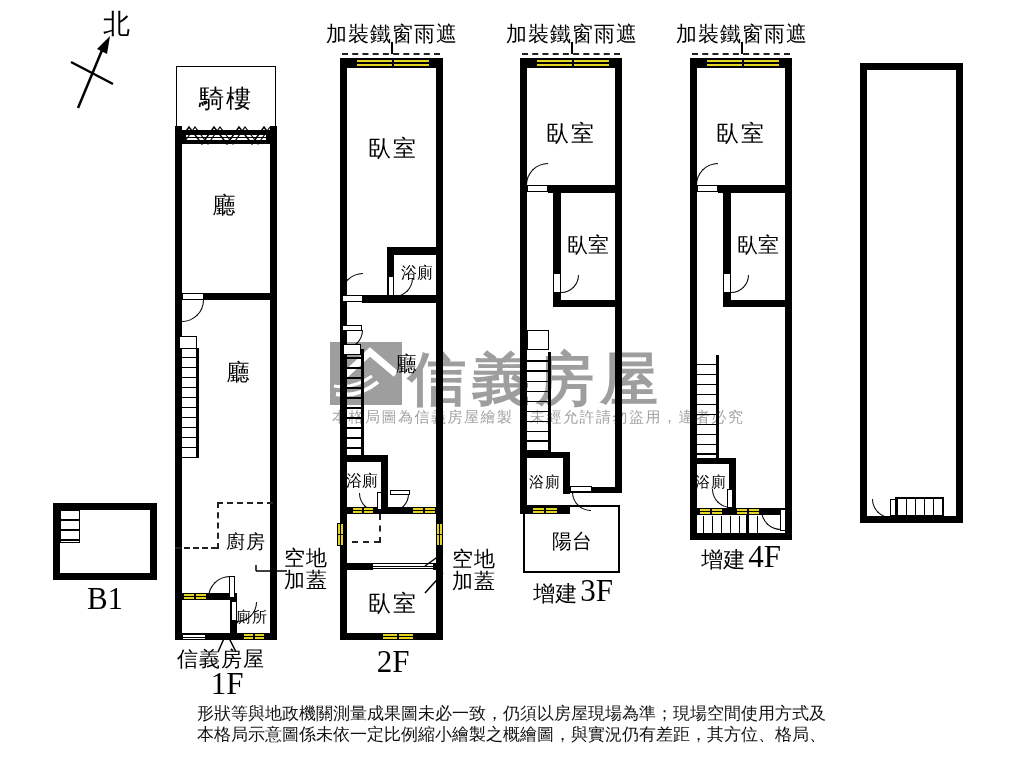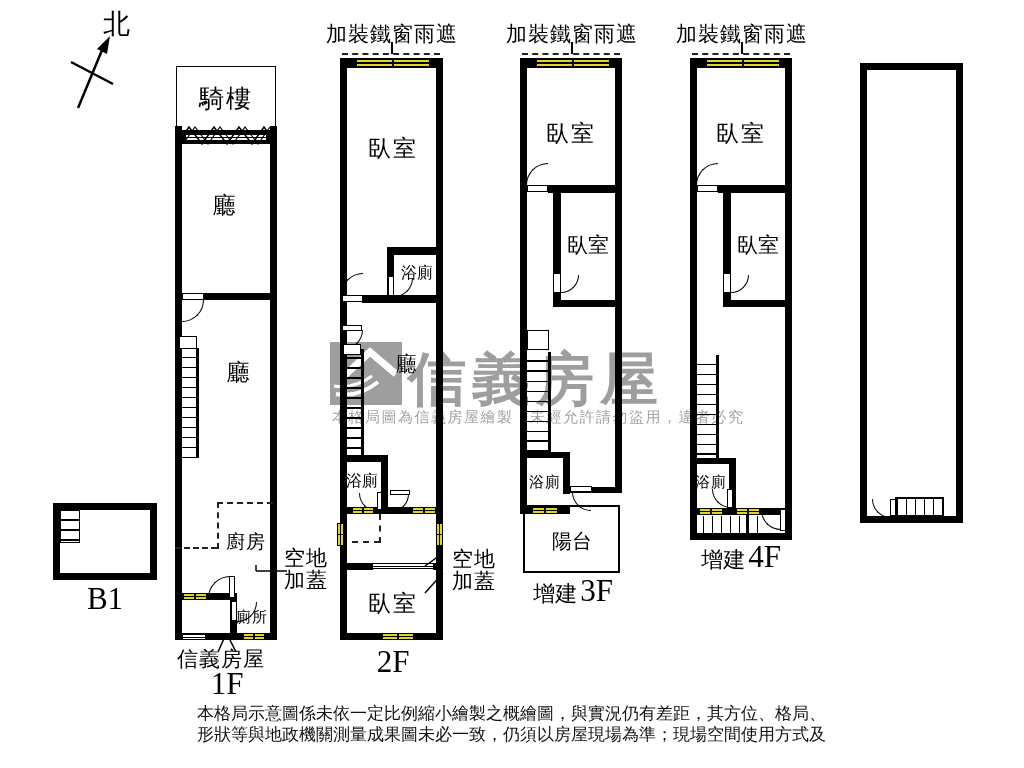--- a/index.html
+++ b/index.html
@@ -257,17 +257,17 @@
       <line x1="218" y1="652" x2="226" y2="634" stroke="#000" stroke-width="1.5"></line>
       <line x1="236" y1="652" x2="227" y2="634" stroke="#000" stroke-width="1.5"></line>
     </g>
     <g>
       <line x1="443" y1="553" x2="425" y2="566" stroke="#000" stroke-width="1.5"></line>
       <line x1="443" y1="573" x2="425" y2="593" stroke="#000" stroke-width="1.5"></line>
     </g>
   </svg>
 
   <div id="disclaimer">
+    <div>形狀等與地政機關測量成果圖未必一致，仍須以房屋現場為準；現場空間使用方式及</div>
     <div>本格局示意圖係未依一定比例縮小繪製之概繪圖，與實況仍有差距，其方位、格局、</div>
-    <div>形狀等與地政機關測量成果圖未必一致，仍須以房屋現場為準；現場空間使用方式及</div>
   </div>
 
 </div>
 
 </body></html>

